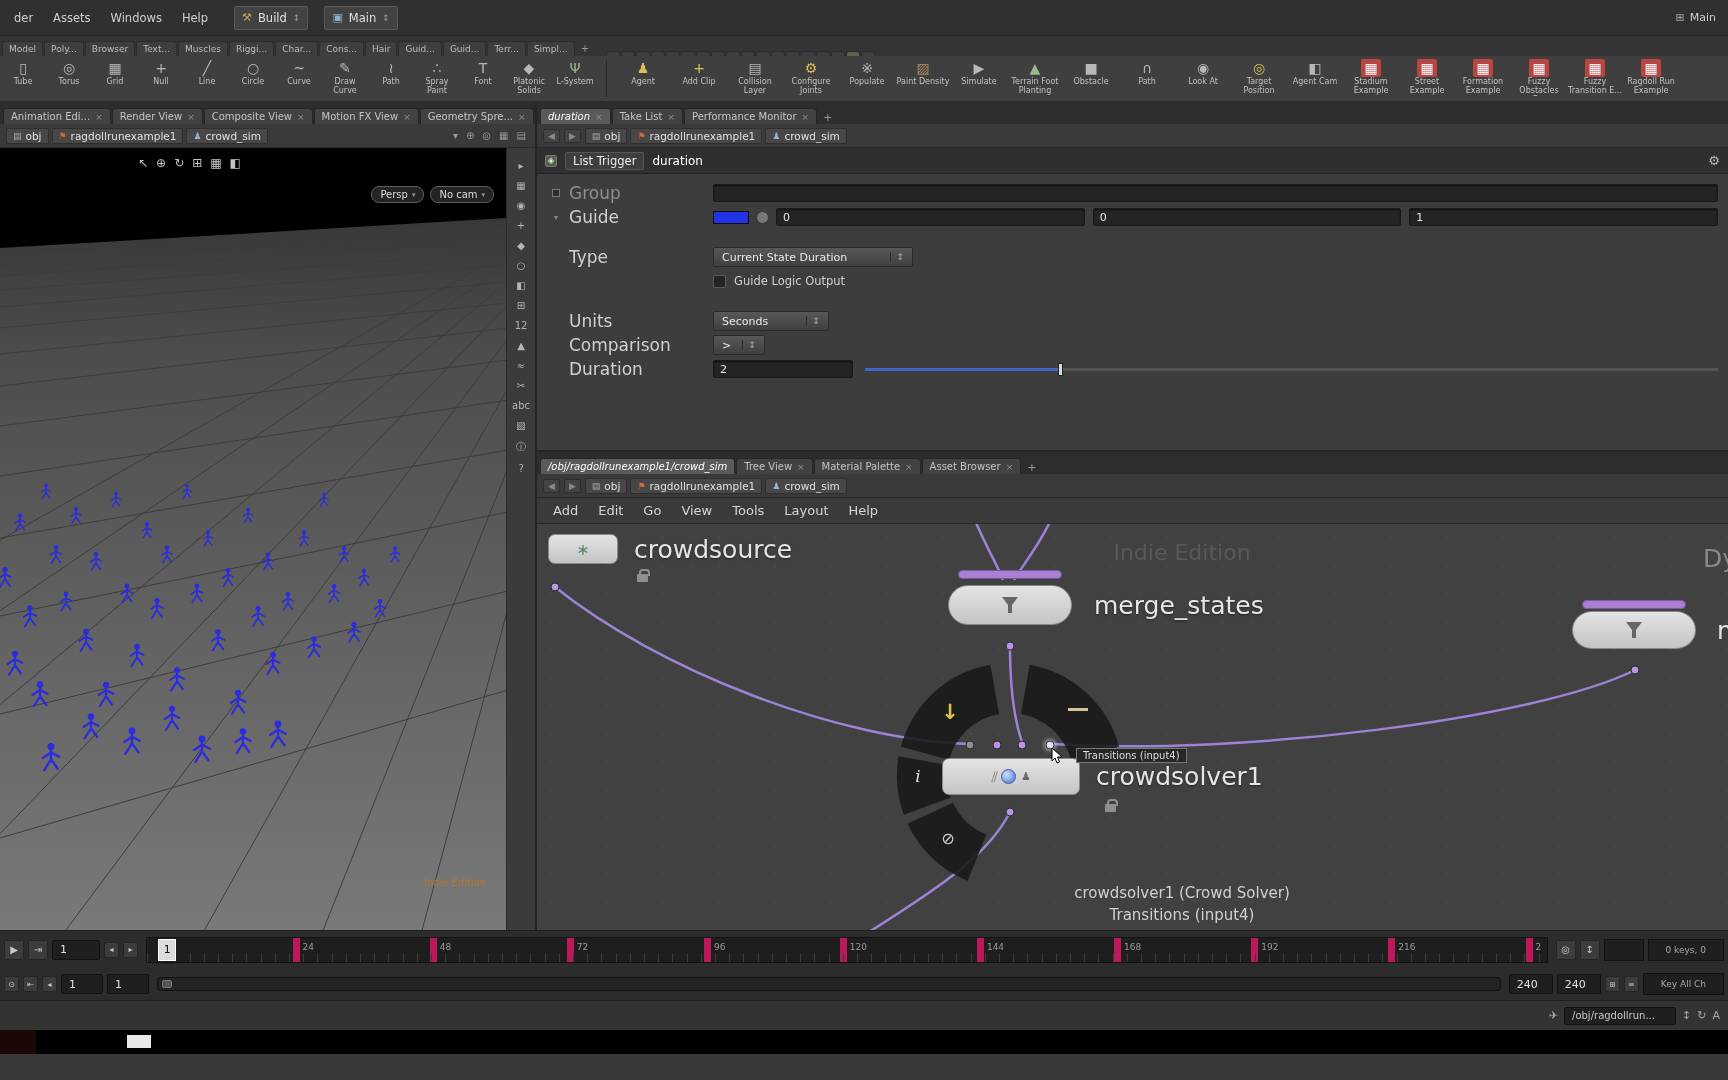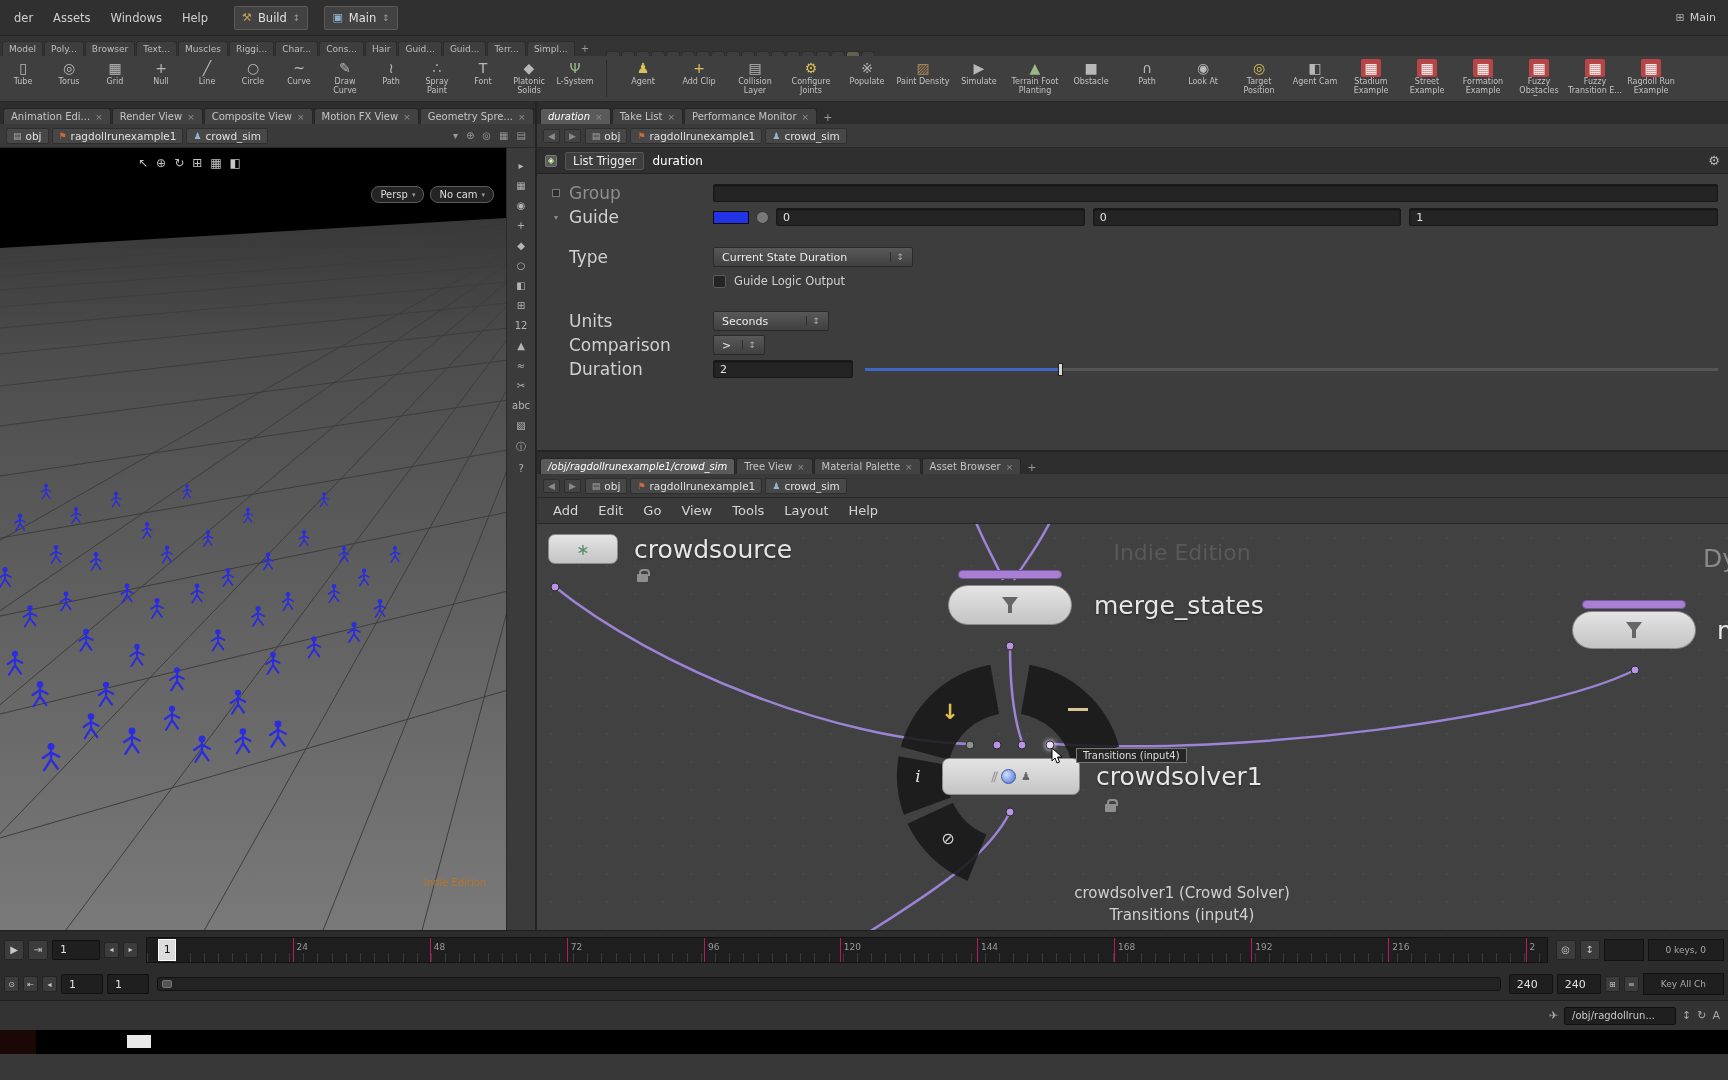--- a/index.html
+++ b/index.html
@@ -138,21 +138,21 @@
 
   
   .timeline { height:70px; background:#2c2c2c; border-top:1px solid #1e1e1e; display:flex; flex-direction:column; flex:0 0 auto; }
   .tl-row1 { height:38px; display:flex; align-items:center; padding:0 4px; gap:4px; }
   .tl-row2 { height:32px; display:flex; align-items:center; padding:0 4px; gap:4px; }
   .tbtn { background:#3c3c3c; border:1px solid #242424; border-radius:2px; color:#c8c8c8; font-size:10px; min-width:20px; height:20px; display:flex; align-items:center; justify-content:center; padding:0 3px; }
   .tbtn.sm { min-width:15px; height:16px; font-size:8px; }
   .tfield { background:#1f1f1f; border:1px solid #111; border-radius:2px; color:#e0e0e0; font-size:11px; height:20px; display:flex; align-items:center; padding:0 7px; }
   .ruler { position:relative; flex:1; height:26px; background:#1e1e1e; border:1px solid #121212; margin:0 4px; overflow:hidden; }
   .ruler::after { content:""; position:absolute; left:0; right:0; bottom:0; height:9px; background:repeating-linear-gradient(90deg,#3a3a3a 0 1px,transparent 1px 14.2px); }
-  .tick { position:absolute; top:0; bottom:0; border-left:1px solid #be185d;text-decoration:underline; }
+  .tick { position:absolute; top:0; bottom:0; border-left:7px solid #be185d;text-decoration:underline; }
   .tick span { position:absolute; left:3px; top:4px; font-size:9px; color:#9a9a9a; }
   .playhead { position:absolute; left:0.8%; top:1px; bottom:1px; width:18px; background:#dcdcdc; border:1px solid #fff; color:#111; font-size:11px; display:flex; align-items:center; justify-content:center; z-index:2; }
   .kbox { background:#1f1f1f; border:1px solid #111; color:#a8a8a8; font-size:9px; height:22px; display:flex; align-items:center; padding:0 17px; white-space:nowrap; }
   .rslider { position:relative; flex:1; height:14px; background:#232323; border:1px solid #121212; border-radius:3px; margin:0 4px; }
   .rs-handle { position:absolute; left:4px; top:2px; bottom:2px; width:10px; background:#555; border:1px solid #777; border-radius:2px; }
 
   
   .statusbar { height:30px; background:#333; border-top:1px solid #202020; display:flex; align-items:center; padding:0 8px; gap:6px; flex:0 0 auto; }
   .sb-spacer { flex:1; }
   .sb-ic { font-size:11px; color:#a8a8a8; }

